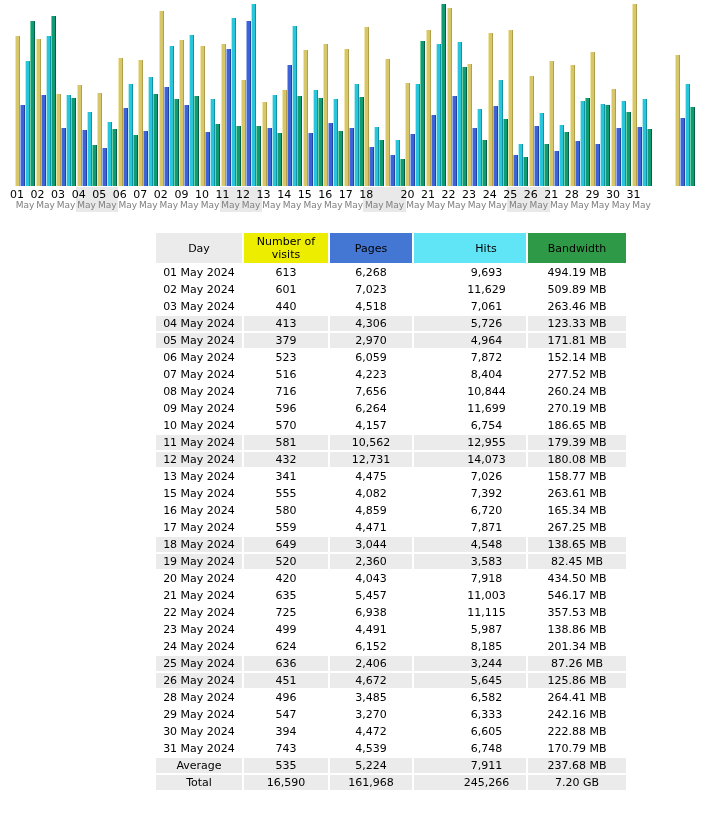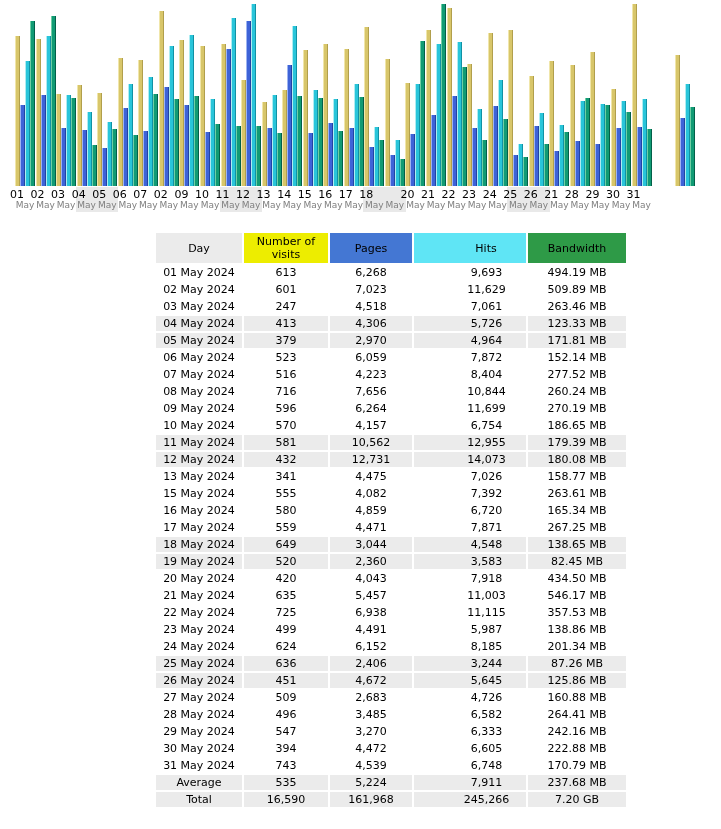--- a/index.html
+++ b/index.html
@@ -248,21 +248,21 @@
         </tr>
         <tr>
           <td class="col-day">02 May 2024</td>
           <td class="col-visits">601</td>
           <td class="col-pages">7,023</td>
           <td class="col-hits">11,629</td>
           <td class="col-bw">509.89 MB</td>
         </tr>
         <tr>
           <td class="col-day">03 May 2024</td>
-          <td class="col-visits">247</td>
+          <td class="col-visits">440</td>
           <td class="col-pages">4,518</td>
           <td class="col-hits">7,061</td>
           <td class="col-bw">263.46 MB</td>
         </tr>
         <tr class="gray">
           <td class="col-day">04 May 2024</td>
           <td class="col-visits">413</td>
           <td class="col-pages">4,306</td>
           <td class="col-hits">5,726</td>
           <td class="col-bw">123.33 MB</td>
@@ -408,27 +408,20 @@
           <td class="col-bw">87.26 MB</td>
         </tr>
         <tr class="gray">
           <td class="col-day">26 May 2024</td>
           <td class="col-visits">451</td>
           <td class="col-pages">4,672</td>
           <td class="col-hits">5,645</td>
           <td class="col-bw">125.86 MB</td>
         </tr>
         <tr>
-          <td class="col-day">27 May 2024</td>
-          <td class="col-visits">509</td>
-          <td class="col-pages">2,683</td>
-          <td class="col-hits">4,726</td>
-          <td class="col-bw">160.88 MB</td>
-        </tr>
-        <tr>
           <td class="col-day">28 May 2024</td>
           <td class="col-visits">496</td>
           <td class="col-pages">3,485</td>
           <td class="col-hits">6,582</td>
           <td class="col-bw">264.41 MB</td>
         </tr>
         <tr>
           <td class="col-day">29 May 2024</td>
           <td class="col-visits">547</td>
           <td class="col-pages">3,270</td>

